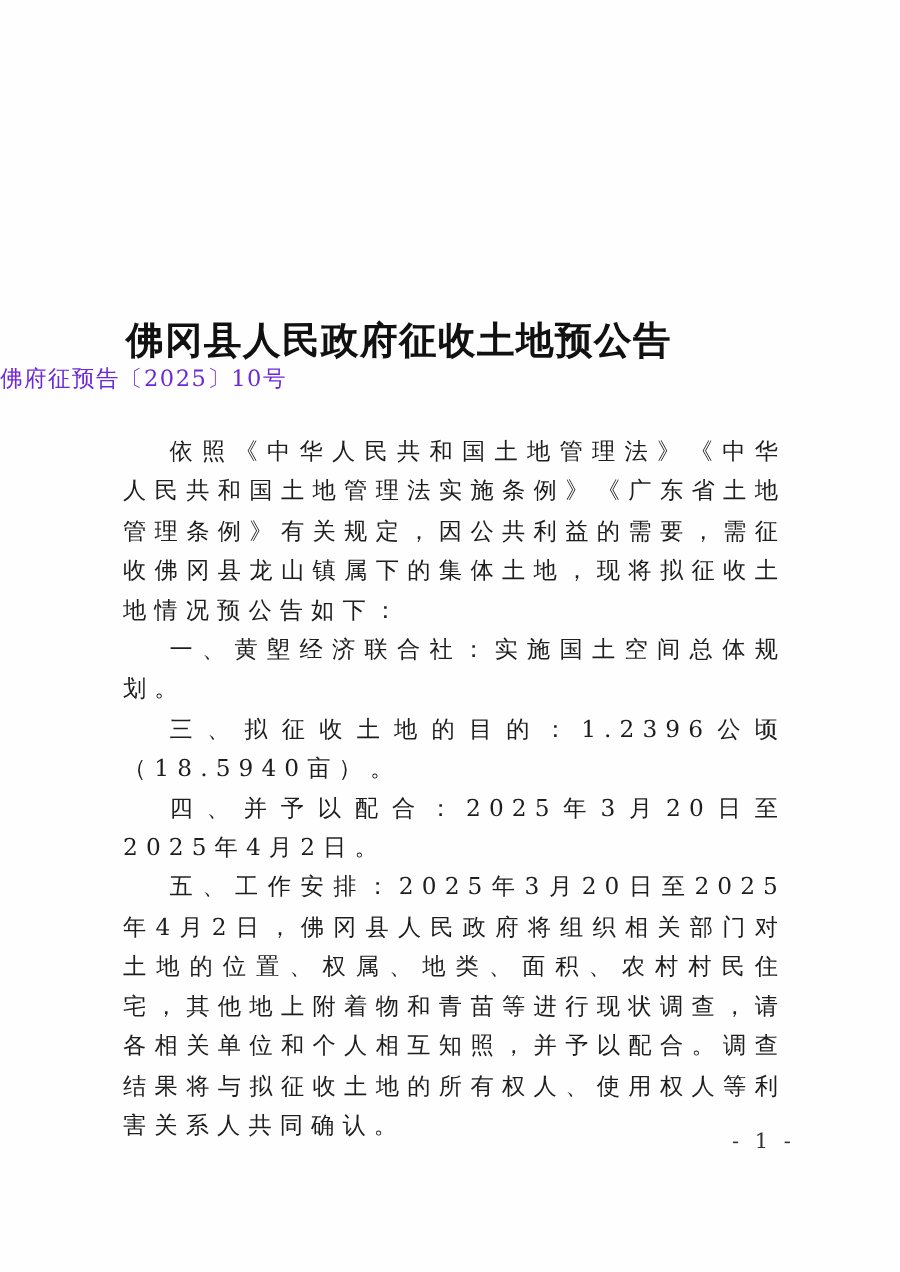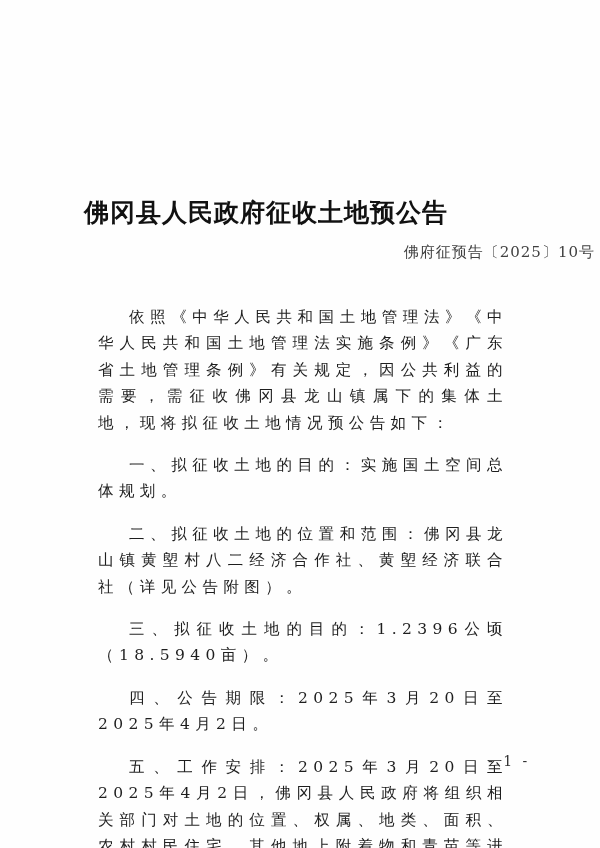--- a/index.html
+++ b/index.html
@@ -1,38 +1,37 @@
 <!DOCTYPE html>
 <html><head>
 <meta charset="utf-8">
 <style>
   html, body { margin: 0; padding: 0; background: #ffffff; }
   body { width: 600px; height: 848px; position: relative; overflow: hidden;
          font-family: "DejaVu Serif", "Liberation Serif", serif; color: #1a1a1a; }
   .page { position: absolute; left: 0; top: 0; width: 600px; height: 848px; background: #fefefe; }
-  .title { position: absolute; left: 0; width: 532px; top: 196px; text-align: center;
+  .title { position: absolute; left: 0; width: 532px; top: 210px; text-align: center;
            font-size: 25px; font-weight: bold; letter-spacing: 1px; color: #111; }
-  .docno { position: absolute; left: 0; width: 595px; top: 243px; text-align: right;
-           font-size: 15px; color: #404040; letter-spacing: 1px; }
+  .docno { position: absolute; left: 0; width: 595px; top: 243px; text-align: left;
+           font-size: 15px; color: #6d28d9; letter-spacing: 1px; }
   .body { position: absolute; left: 82px; top: 288px; width: 442px; }
   .para { font-size: 15.5px; line-height: 26.4px; letter-spacing: 5.4px;
-          text-indent: 31px; margin: 16px; text-align: justify; color: #1e1e1e; }
+          text-indent: 31px; margin: 0; text-align: justify; color: #1e1e1e; }
   .pageno { position: absolute; left: 488px; top: 753px; font-size: 14px; color: #333; letter-spacing: 3px; }
 </style>
 </head>
 <body>
 
 <div class="page">
   <div class="title">佛冈县人民政府征收土地预公告</div>
   <div class="docno">佛府征预告〔2025〕10号</div>
 
   <div class="body">
     <p class="para">依照《中华人民共和国土地管理法》《中华人民共和国土地管理法实施条例》《广东省土地管理条例》有关规定，因公共利益的需要，需征收佛冈县龙山镇属下的集体土地，现将拟征收土地情况预公告如下：</p>
-    <p class="para">一、拟征收土地的目的：实施国土空间总体规划。</p>
-    <p class="para">二、拟征收土地的位置和范围：佛冈县龙山镇黄塱村八二经济合作社、黄塱经济联合社（详见公告附图）。</p>
+    <p class="para">一、黄塱经济联合社：实施国土空间总体规划。</p>
     <p class="para">三、拟征收土地的目的：1.2396公顷（18.5940亩）。</p>
-    <p class="para">四、公告期限：2025年3月20日至2025年4月2日。</p>
+    <p class="para">四、并予以配合：2025年3月20日至2025年4月2日。</p>
     <p class="para">五、工作安排：2025年3月20日至2025年4月2日，佛冈县人民政府将组织相关部门对土地的位置、权属、地类、面积、农村村民住宅，其他地上附着物和青苗等进行现状调查，请各相关单位和个人相互知照，并予以配合。调查结果将与拟征收土地的所有权人、使用权人等利害关系人共同确认。</p>
 
   </div>
 
   <div class="pageno">- 1 -</div>
 </div>
 
 </body></html>

